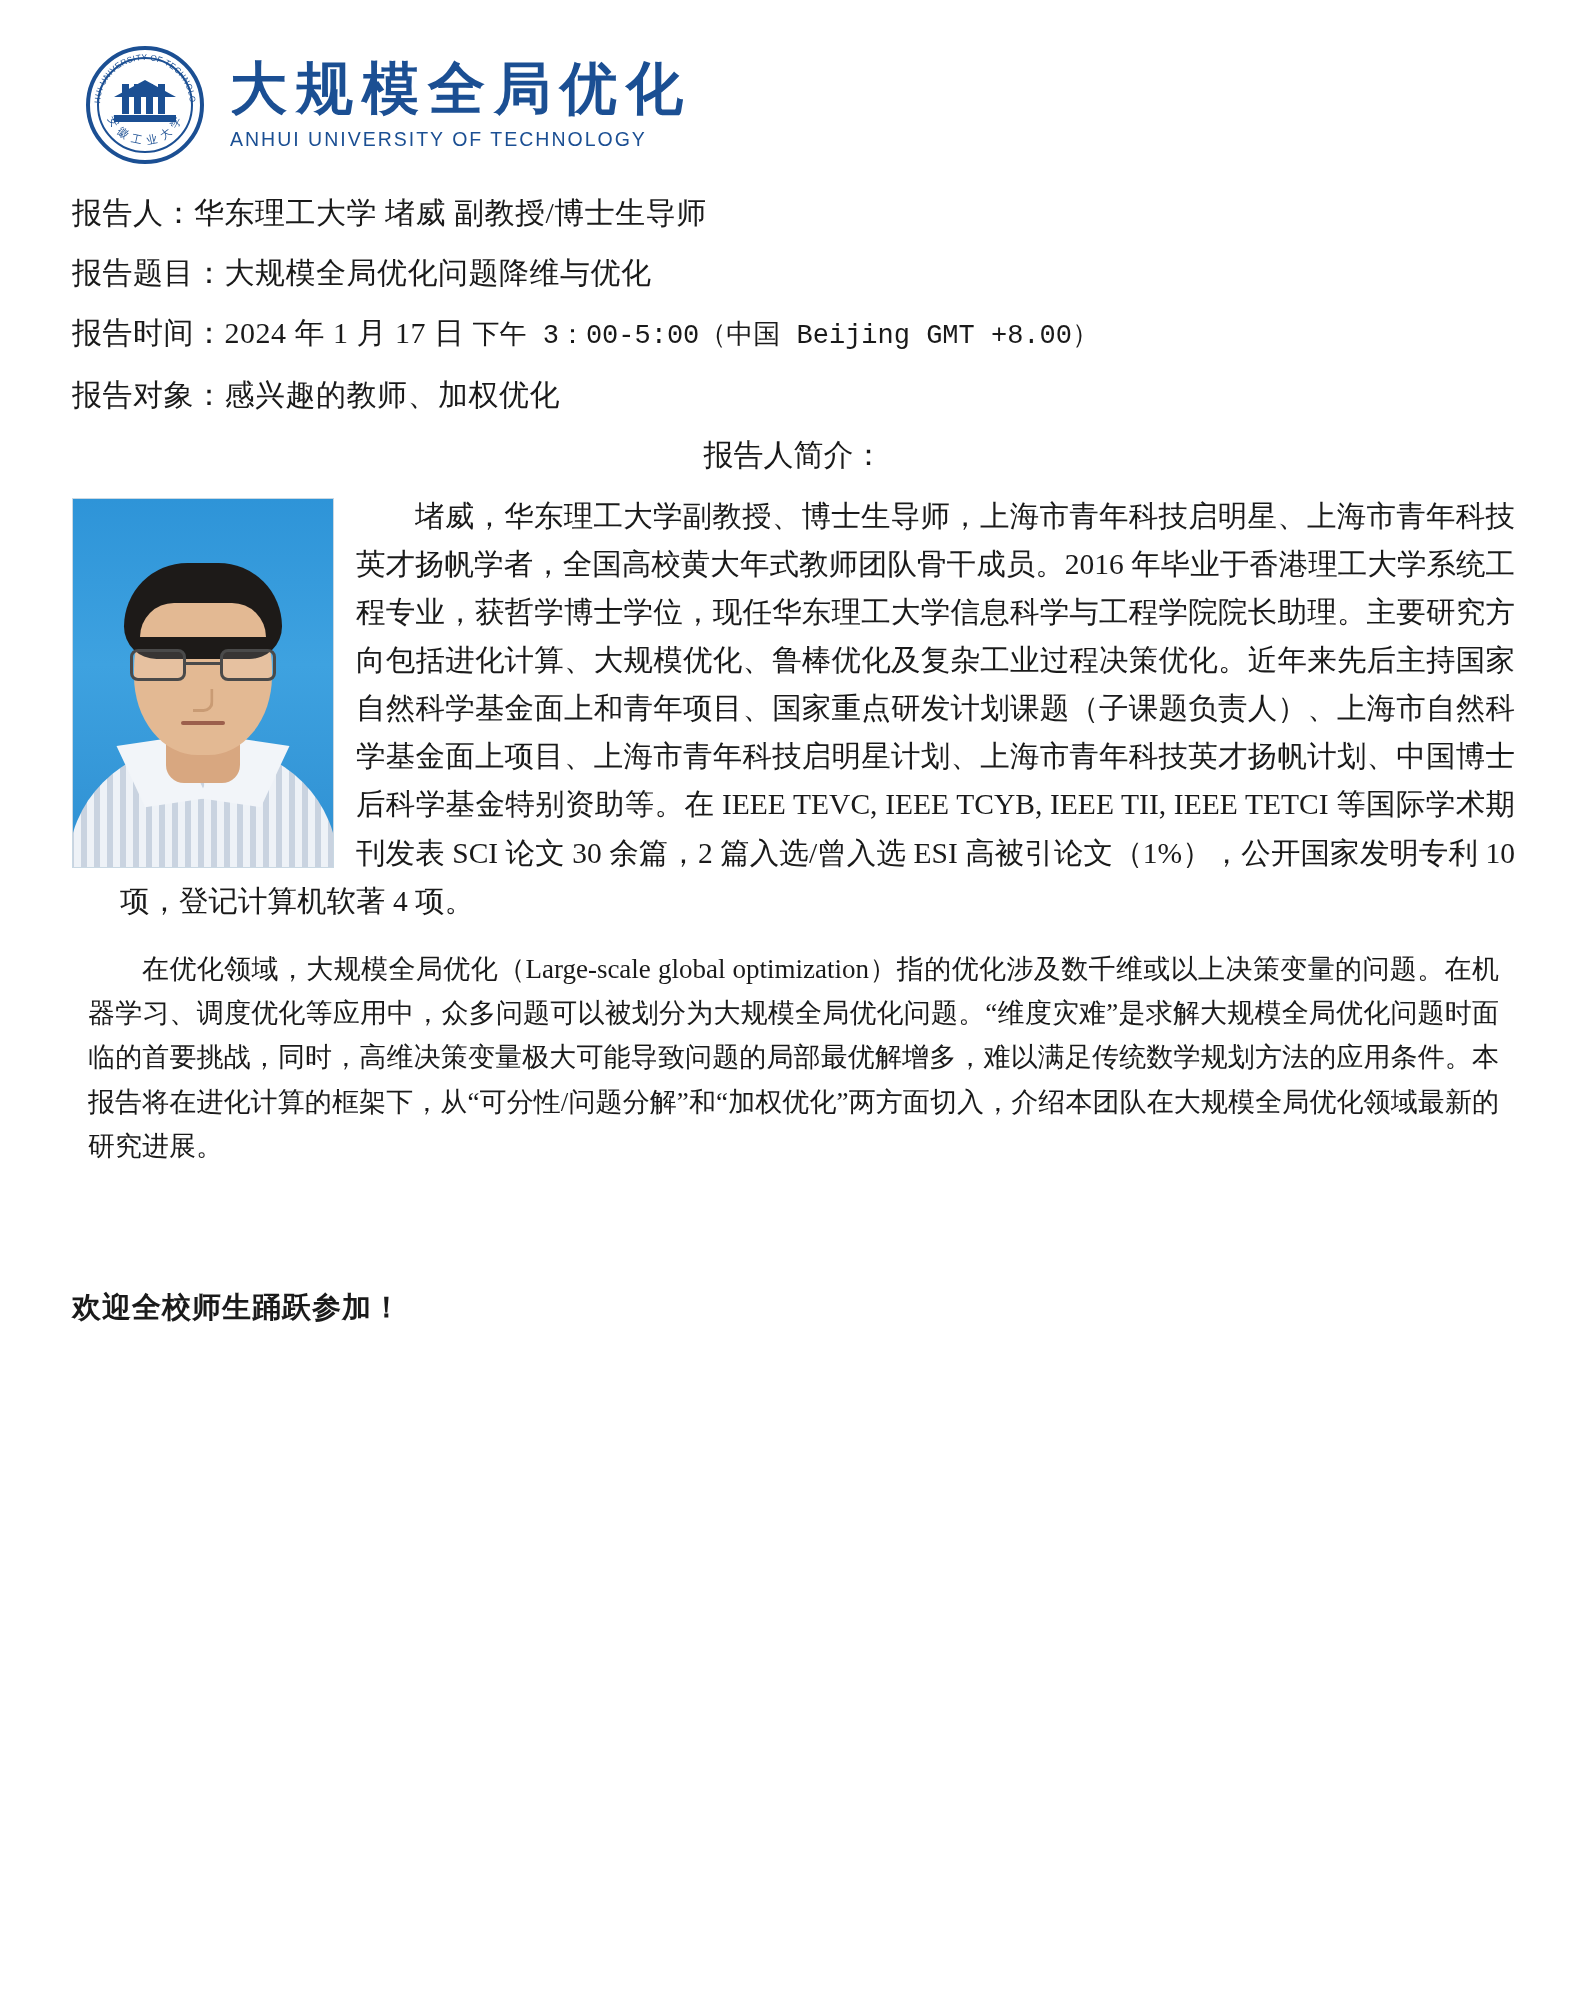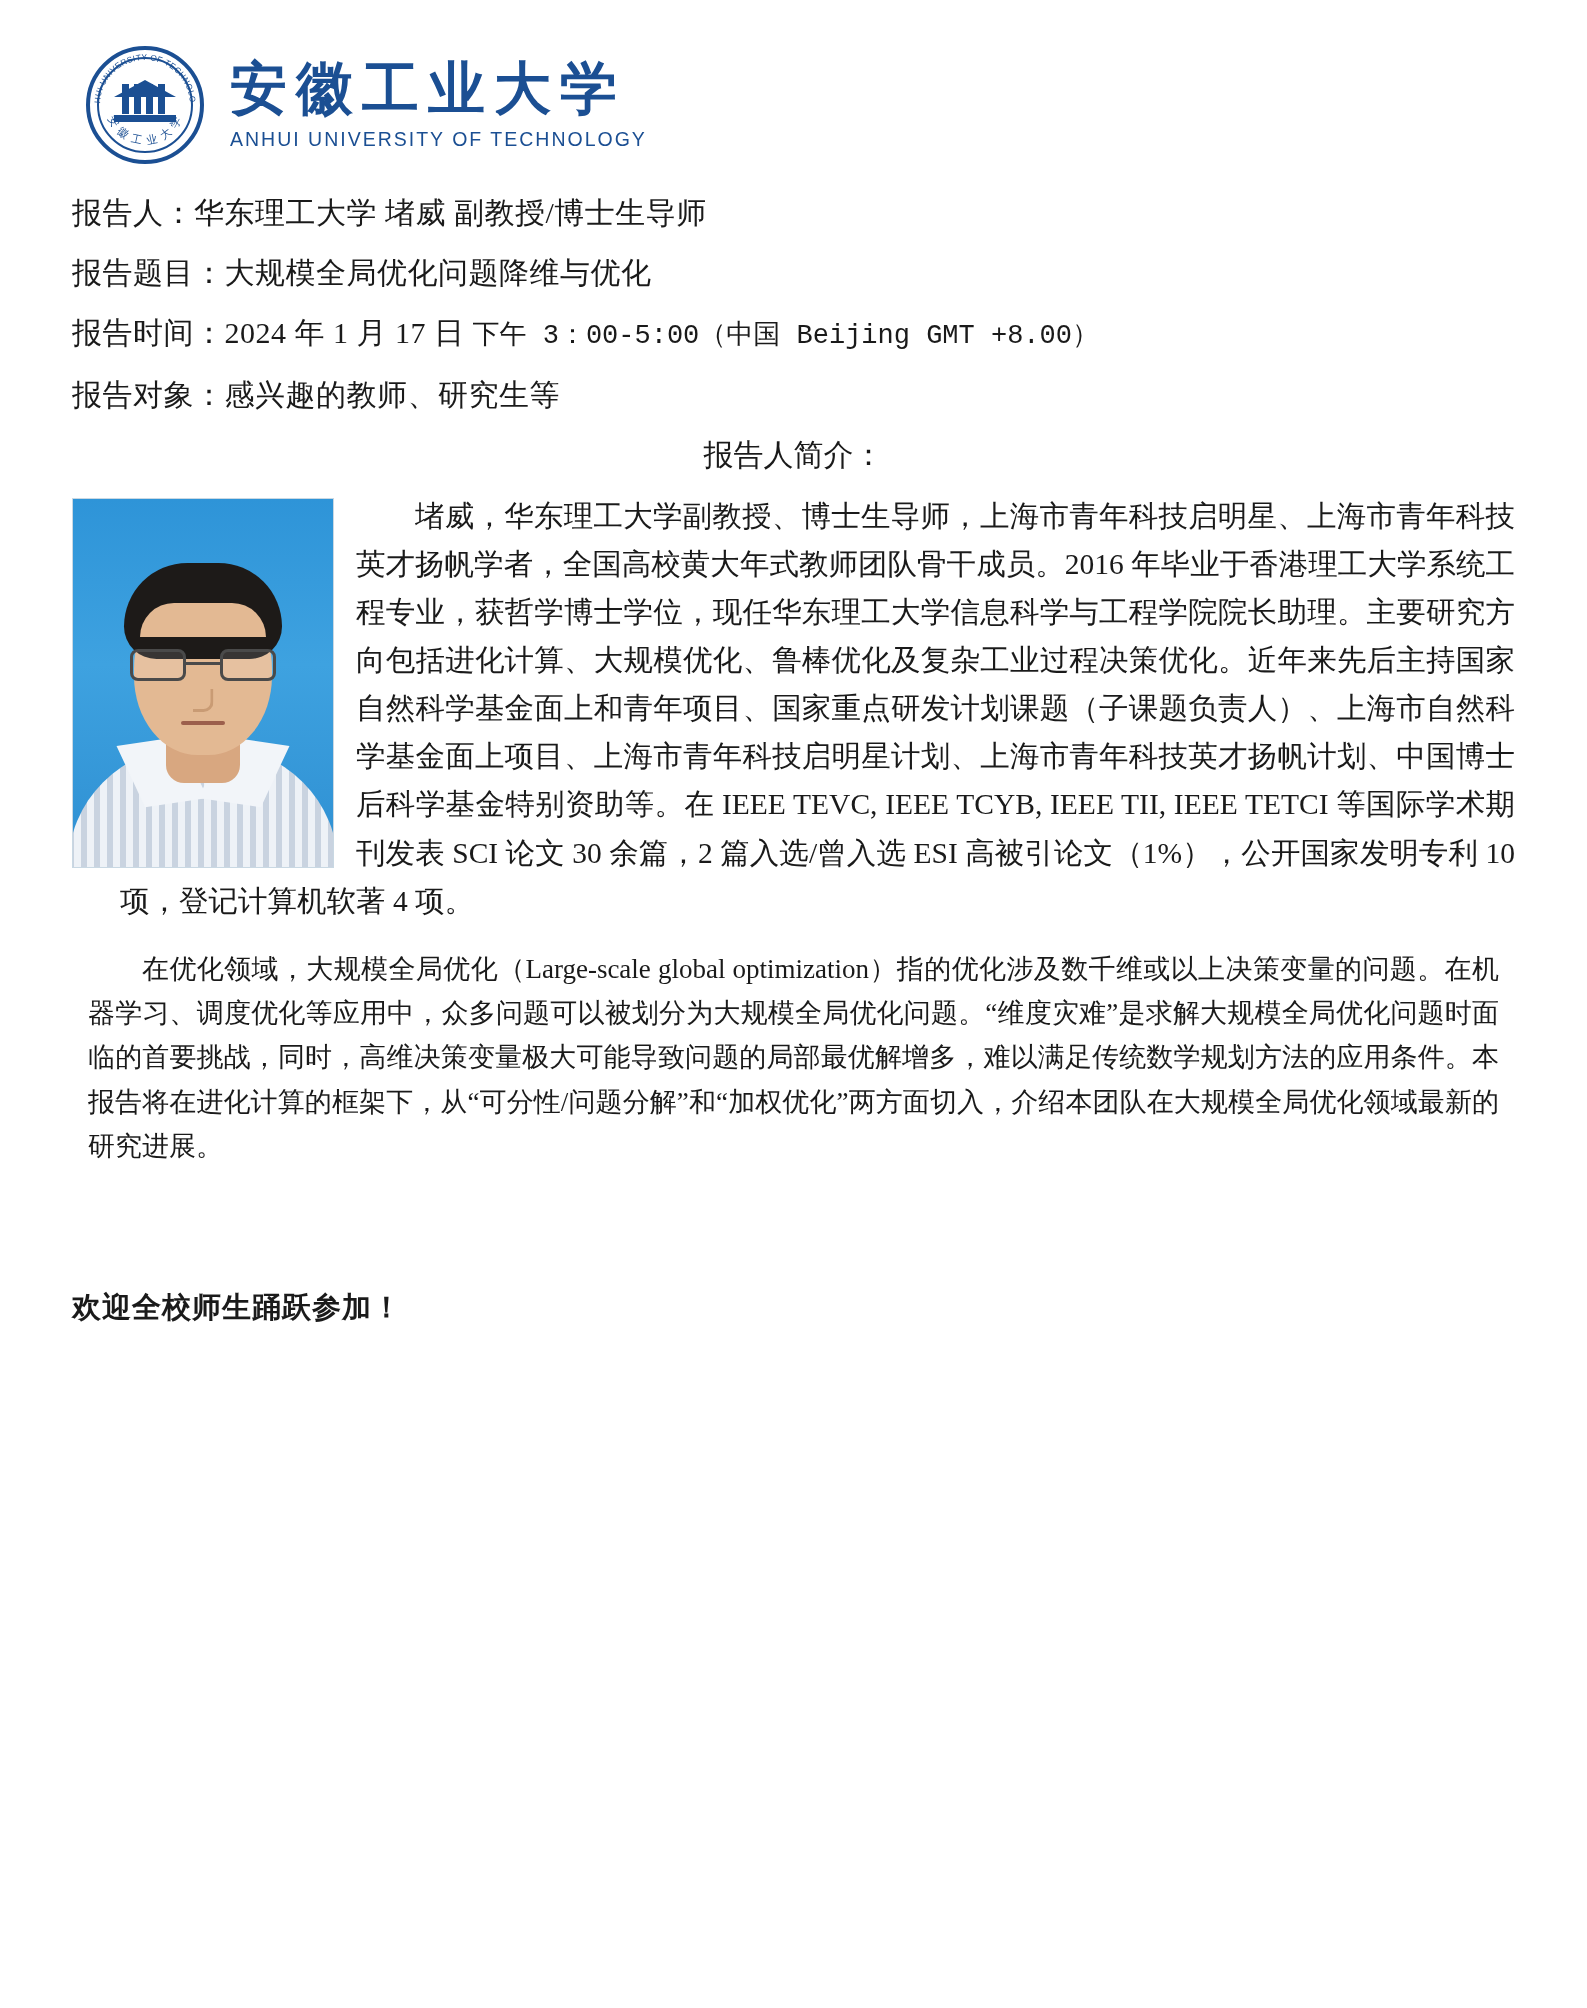--- a/index.html
+++ b/index.html
@@ -314,33 +314,33 @@
           <text font-family="Liberation Sans, sans-serif" font-size="8.2" fill="#1b4f93" letter-spacing="0.4">
             <textPath href="#arcTop" startOffset="50%" text-anchor="middle">ANHUI UNIVERSITY OF TECHNOLOGY</textPath>
           </text>
           <text font-family="Liberation Serif, serif" font-size="11" fill="#1b4f93" letter-spacing="1.5">
             <textPath href="#arcBottom" startOffset="50%" text-anchor="middle">安 徽 工 业 大 学</textPath>
           </text>
         </svg>
       </div>
     </div>
     <div class="wordmark">
-      <div class="cn">安徽工业大学</div>
+      <div class="cn">大规模全局优化</div>
       <div class="en">ANHUI UNIVERSITY OF TECHNOLOGY</div>
     </div>
   </div>
 
   <div class="info-block">
     <p class="info-line">报告人：华东理工大学 堵威 副教授/博士生导师</p>
     <p class="info-line">报告题目：大规模全局优化问题降维与优化</p>
     <p class="info-line">
       <span>报告时间：2024 年 1 月 17 日</span>
       <span class="mono">下午 3：00-5:00（中国 Beijing GMT +8.00）</span>
     </p>
-    <p class="info-line">报告对象：感兴趣的教师、研究生等</p>
+    <p class="info-line">报告对象：感兴趣的教师、加权优化</p>
     <p class="section-label">报告人简介：</p>
   </div>
 
   <div class="portrait">
     <div class="shoulders"></div>
     <div class="collarL"></div>
     <div class="collarR"></div>
     <div class="neck"></div>
     <div class="face"></div>
     <div class="hair"></div>

